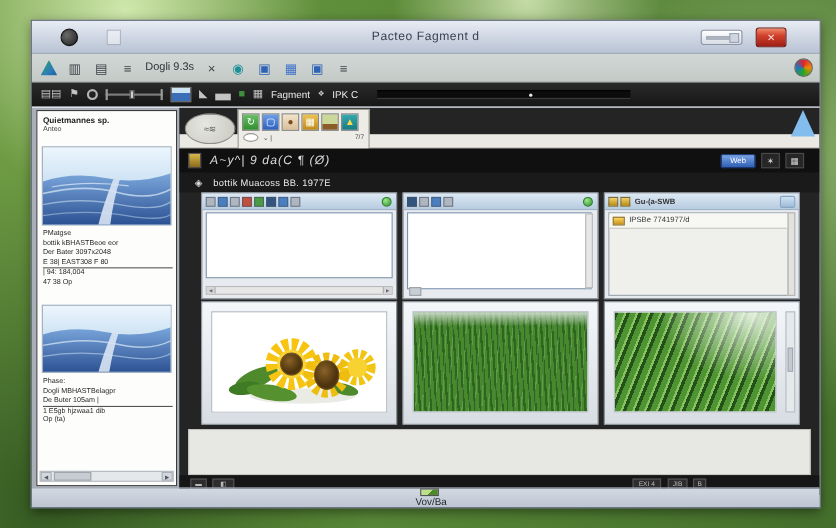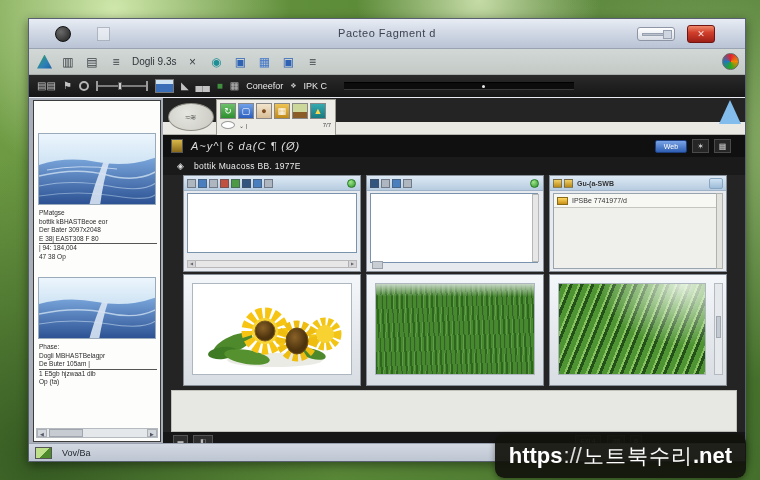--- a/index.html
+++ b/index.html
@@ -154,21 +154,21 @@
     background:
       radial-gradient(ellipse at 85% 0%, rgba(242,250,238,.9), rgba(242,250,238,0) 48%),
       repeating-linear-gradient(112deg, #24501a 0 3px, #4f9433 3px 8px, #86c25e 8px 10px); }
 
   .below-grid { position:absolute; left:8px; top:292px; width:566px; height:42px; background:#e7e7e3; border:1px solid #c2c2bc; }
   #inner-status { position:absolute; left:0; top:334px; width:582px; height:18px; background:#161616; }
   .is-btn { position:absolute; top:3px; height:11px; background:#2d2d2d; border:1px solid #555; color:#b9b9b9; font-size:6px; line-height:10px; text-align:center; }
 
   
   #winstatus { position:absolute; left:0; top:424px; width:716px; height:18px; background:linear-gradient(180deg,#d3d9e2,#bdc5d2);
-    border-top:1px solid #9aa2b0; display:flex; align-items:center; }
+    border-top:1px solid #9aa2b0; display:flex; align-items:center;flex-direction:column; }
   .ws-icon { margin-left:6px; width:17px; height:12px; border:1px solid #555;
     background:linear-gradient(135deg,#bfe08a 0 55%, #4e8a2c 55%); }
   .ws-text { margin-left:10px; font-size:9px; color:#23282e; }
 
   
   #watermark { position:absolute; right:14px; bottom:2px; height:44px; padding:0 14px;
     background:rgba(18,18,12,.93); border-radius:9px; display:flex; align-items:center; box-shadow:0 2px 6px rgba(0,0,0,.4); }
   #watermark .w1 { color:#fff; font-size:22px; font-weight:bold; }
   #watermark .w2 { color:rgba(255,255,255,.85); font-size:22px; font-weight:300; margin:0 1px; }
   #watermark .w3 { color:#fff; font-size:21px; font-weight:400; letter-spacing:1px; }
@@ -232,31 +232,35 @@
         <span class="track"></span>
         <span class="tick" style="left:0"></span>
         <span class="tick" style="right:0"></span>
         <span class="thumb"></span>
       </span>
       <span class="photo-thumb"></span>
       <span class="di">◣</span>
       <span class="di">▄▄</span>
       <span class="di" style="color:#3f8f3f">■</span>
       <span class="di">▦</span>
-      <span class="db-label fz">Coneefor</span>
+      <span class="db-label fz">Fagment</span>
       <span class="di" style="font-size:7px">❖</span>
       <span class="db-label fz">IPK C</span>
       <span class="db-strip">
           <span class="db-dot"></span>
         </span>
     </div>
 
     <div id="content">
 
       <div id="sidebar">
+        <div class="sb-head">
+          <div class="sb-h1 fz">Quietmannes sp.</div>
+          <div class="sb-h2 fz">Anteo</div>
+        </div>
 
         <div class="sb-img" id="sb-img1">
           <svg width="118" height="72" viewBox="0 0 118 72">
             <rect width="118" height="72" fill="url(#gsky)"></rect>
             <path d="M0,31 Q28,22 58,28 T118,23 V72 H0 Z" fill="url(#gdune)"></path>
             <path d="M0,42 Q38,33 68,41 T118,37" stroke="#d5e5f5" stroke-width="1.4" fill="none" opacity=".75"></path>
             <path d="M0,52 Q34,45 70,52 T118,48" stroke="#c3d8ee" stroke-width="1.2" fill="none" opacity=".6"></path>
             <path d="M0,62 Q40,56 76,62 T118,59" stroke="#b5cde8" stroke-width="1.2" fill="none" opacity=".55"></path>
             <path d="M8,36 Q40,30 78,35" stroke="#e2eefb" stroke-width="1" fill="none" opacity=".7"></path>
             <path d="M50,72 C55,52 60,40 64,29 L70,29 C66,42 63,56 61,72 Z" fill="#d9e4f3" opacity=".9"></path>
@@ -314,21 +318,21 @@
             <span class="ft-oval"></span>
             <span>⌄ |</span>
             <span style="margin-left:auto" class="fz">7/7</span>
           </div>
         </div>
 
         <div class="glass-tri"></div>
 
         <div class="script-strip">
           <span class="gold-chip"></span>
-          <span class="script-text fz">A~y^| 6 da(C ¶ (Ø)</span>
+          <span class="script-text fz">A~y^| 9 da(C ¶ (Ø)</span>
           <span class="strip-right">
             <span class="web-btn fz">Web</span>
             <span class="strip-ibtn">✶</span>
             <span class="strip-ibtn">▦</span>
           </span>
         </div>
 
         <div class="hdr-row">
           <span class="hdr-icon">◈</span>
           <span class="hdr-text fz">bottik Muacoss BB. 1977E</span>
@@ -432,20 +436,14 @@
       </div>
 
     </div>
 
     <div id="winstatus">
       <span class="ws-icon"></span>
       <span class="ws-text fz">Vov/Ba</span>
     </div>
   </div>
 
-  <div id="watermark">
-    <span class="w1">https</span>
-      <span class="w2">://</span>
-      <span class="w3">노트북수리</span>
-      <span class="w4">.net</span>
-  </div>
 
 </div>
 
 </body></html>

